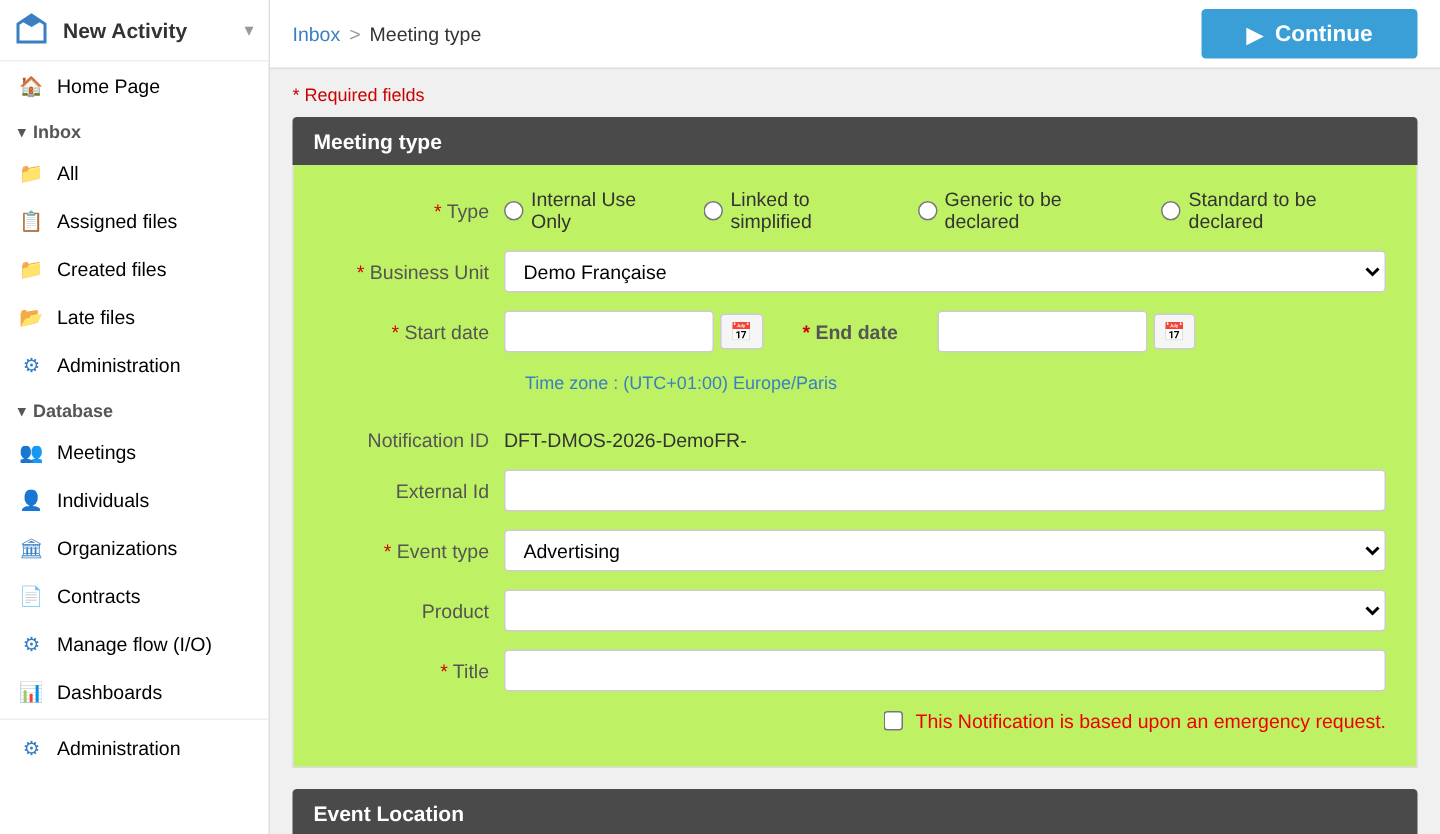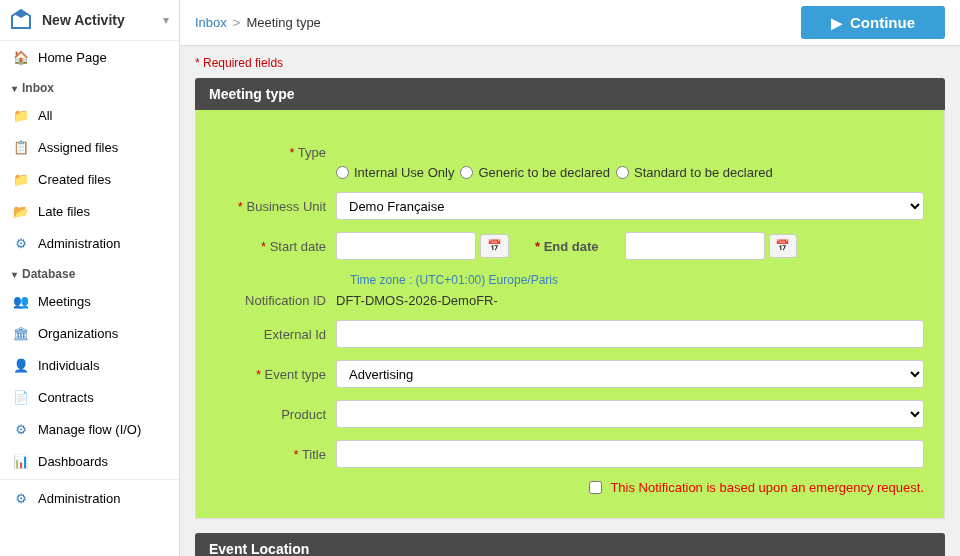--- a/index.html
+++ b/index.html
@@ -33,21 +33,21 @@
 
     .form-row { display: flex; align-items: center; margin-bottom: 12px; }
     .form-label { width: 120px; min-width: 120px; text-align: right; padding-right: 10px; font-size: 13px; color: #555; }
     .form-control { flex: 1; }
     .form-control input[type="text"] { width: 100%; padding: 5px 8px; border: 1px solid #ccc; border-radius: 3px; font-size: 13px; height: 28px; }
     .form-control select { width: 100%; padding: 4px 8px; border: 1px solid #ccc; border-radius: 3px; font-size: 13px; height: 28px; background: #fff; }
     .form-control .date-wrap { display: flex; align-items: center; gap: 4px; }
     .form-control .date-wrap input { width: 160px; }
     .cal-btn { border: 1px solid #ccc; background: #f5f5f5; padding: 4px 6px; cursor: pointer; border-radius: 3px; font-size: 12px; }
 
-    .radio-group { display: flex; gap: 6px; align-items: center; margin-top: 40px; }
+    .radio-group { display: flex; gap: 20px; align-items: center; }
     .radio-item { display: flex; align-items: center; gap: 5px; cursor: pointer; }
     .radio-item input { cursor: pointer; }
 
     .timezone-link { color: #3a7fc1; font-size: 12px; padding-left: 4px; cursor: pointer; }
 
     .checkbox-row { display: flex; align-items: center; gap: 8px; padding-left: 130px; margin-bottom: 8px; justify-content: flex-end; }
     .checkbox-row input { cursor: pointer; }
     .checkbox-row label { font-size: 13px; color: #e00; cursor: pointer; }
     .continue-btn { background: #3a9fd6; color: #fff; border: none; padding: 8px 30px; font-size: 15px; font-weight: bold; border-radius: 3px; cursor: pointer; display: flex; align-items: center; gap: 8px; }
     .continue-btn .play-icon { font-size: 14px; }
@@ -116,26 +116,26 @@
 
   <div class="sidebar-section-label">
     <span class="toggle">▾</span>
     <span>Database</span>
   </div>
   <div class="sidebar-item">
     <span class="item-icon icon-meetings"></span>
     <span>Meetings</span>
   </div>
   <div class="sidebar-item">
+    <span class="item-icon icon-indiv"></span>
+    <span>Individuals</span>
+  </div>
+  <div class="sidebar-item">
     <span class="item-icon icon-org"></span>
     <span>Organizations</span>
-  </div>
-  <div class="sidebar-item">
-    <span class="item-icon icon-indiv"></span>
-    <span>Individuals</span>
   </div>
   <div class="sidebar-item">
     <span class="item-icon icon-contracts"></span>
     <span>Contracts</span>
   </div>
   <div class="sidebar-item">
     <span class="item-icon icon-flow"></span>
     <span>Manage flow (I/O)</span>
   </div>
   <div class="sidebar-item">
@@ -172,20 +172,24 @@
 
         <div class="form-row">
           <div class="form-label">
             <span style="color:#cc0000">*</span> Type
           </div>
           <div class="form-control">
             <div class="radio-group">
               <label class="radio-item">
                 <input type="radio" name="type" value="internal" style="">
                 <span>Internal Use Only</span>
+              </label>
+              <label class="radio-item">
+                <input type="radio" name="type" value="linked" style="">
+                <span>Linked to simplified</span>
               </label>
               <label class="radio-item">
                 <input type="radio" name="type" value="generic" style="">
                 <span>Generic to be declared</span>
               </label>
               <label class="radio-item">
                 <input type="radio" name="type" value="standard" style="">
                 <span>Standard to be declared</span>
               </label>
             </div>
@@ -215,21 +219,21 @@
               </div>
               <span style="margin: 0 20px; font-weight:bold; color:#555;"><span style="color:#cc0000">*</span> End date</span>
               <div class="date-wrap">
                 <input type="text" style="width: 140px;">
                 <button class="cal-btn">📅</button>
               </div>
             </div>
           </div>
         </div>
 
-        <div style="padding-left:130px; margin-bottom:6px;">
+        <div style="padding-left:130px; margin-bottom:24px;">
           <span class="timezone-link">Time zone : (UTC+01:00) Europe/Paris</span>
         </div>
 
         <div class="form-row">
           <div class="form-label">Notification ID</div>
           <div class="form-control">
             <span>DFT-DMOS-2026-DemoFR-</span>
           </div>
         </div>
 

